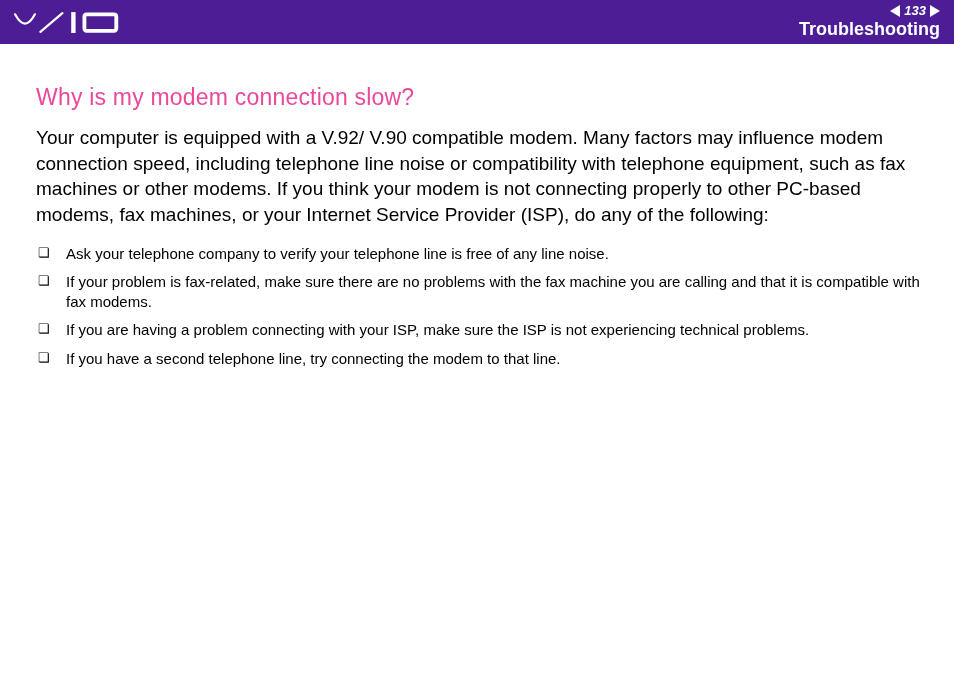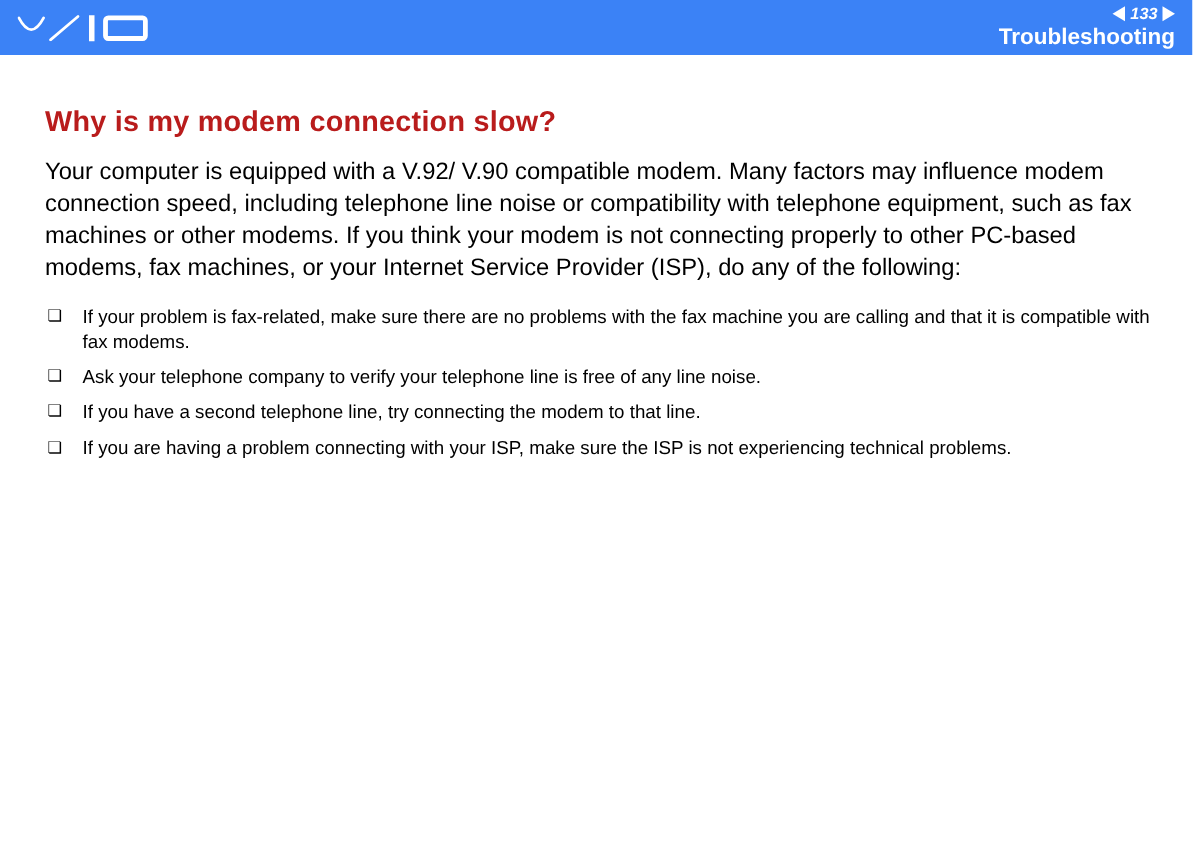--- a/index.html
+++ b/index.html
@@ -1,27 +1,27 @@
 <!DOCTYPE html>
 <html><head>
 <meta charset="utf-8">
 <style>
   html,body{margin:0;padding:0;width:954px;height:674px;font-family:Arial,Helvetica,sans-serif;background:#fff;color:#000}
-  .header{background:#3b82f6;height:44px;display:flex;justify-content:space-between;align-items:center;padding:0 14px 0 14px}
+  .header{background:#4c1d95;height:44px;display:flex;justify-content:space-between;align-items:center;padding:0 14px 0 14px}
   .logo{display:flex;align-items:center}
   .logo svg{height:22px}
   .nav{display:flex;flex-direction:column;align-items:flex-end;color:#fff;font-size:12px;line-height:1.1}
   .nav-row{display:flex;align-items:center;gap:4px}
   .nav-row .page{font-style:italic;font-weight:bold;font-size:13px}
   .arrow{display:inline-block;width:0;height:0;border-top:6px solid transparent;border-bottom:6px solid transparent;cursor:pointer}
   .arrow.left{border-right:10px solid #fff}
   .arrow.right{border-left:10px solid #fff}
   .section{font-weight:bold;font-size:18px;margin-top:2px}
   .content{padding:40px 30px 0 36px}
-  h1{color:#b91c1c;font-weight:700;font-size:23px;margin:0 0 14px 0;letter-spacing:0.2px}
+  h1{color:#ec4899;font-weight:400;font-size:23px;margin:0 0 14px 0;letter-spacing:0.2px}
   p.intro{font-size:19px;line-height:1.35;margin:0 0 12px 0}
   ul.bullets{list-style:none;padding:0;margin:0}
   ul.bullets li{position:relative;padding:4px 0 4px 30px;font-size:15px;line-height:1.35}
   ul.bullets li::before{content:"❏";position:absolute;left:2px;top:4px;font-size:13px}
 </style>
 </head>
 <body>
 
 <div class="header">
   <div class="logo">
@@ -39,18 +39,18 @@
       <span class="arrow right"></span>
     </div>
     <div class="section">Troubleshooting</div>
   </div>
 </div>
 
 <div class="content">
   <h1>Why is my modem connection slow?</h1>
   <p class="intro">Your computer is equipped with a V.92/ V.90 compatible modem. Many factors may influence modem connection speed, including telephone line noise or compatibility with telephone equipment, such as fax machines or other modems. If you think your modem is not connecting properly to other PC-based modems, fax machines, or your Internet Service Provider (ISP), do any of the following:</p>
   <ul class="bullets">
+    <li>Ask your telephone company to verify your telephone line is free of any line noise.</li>
     <li>If your problem is fax-related, make sure there are no problems with the fax machine you are calling and that it is compatible with fax modems.</li>
-    <li>Ask your telephone company to verify your telephone line is free of any line noise.</li>
+    <li>If you are having a problem connecting with your ISP, make sure the ISP is not experiencing technical problems.</li>
     <li>If you have a second telephone line, try connecting the modem to that line.</li>
-    <li>If you are having a problem connecting with your ISP, make sure the ISP is not experiencing technical problems.</li>
   </ul>
 </div>
 
 </body></html>

